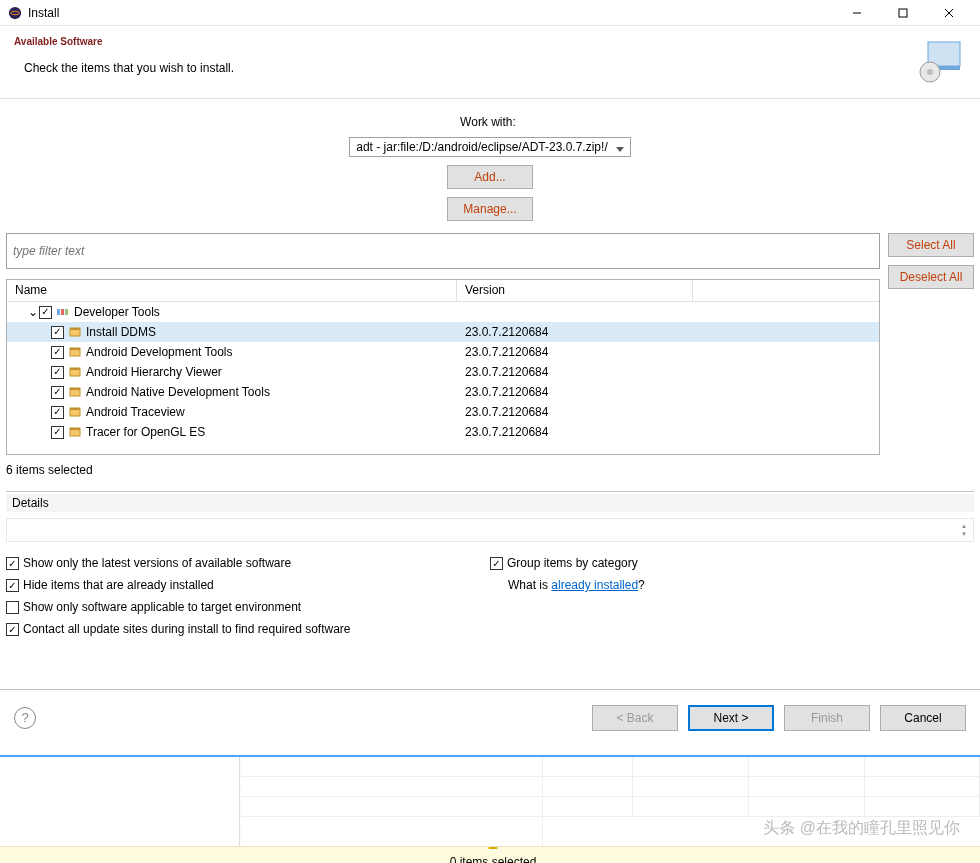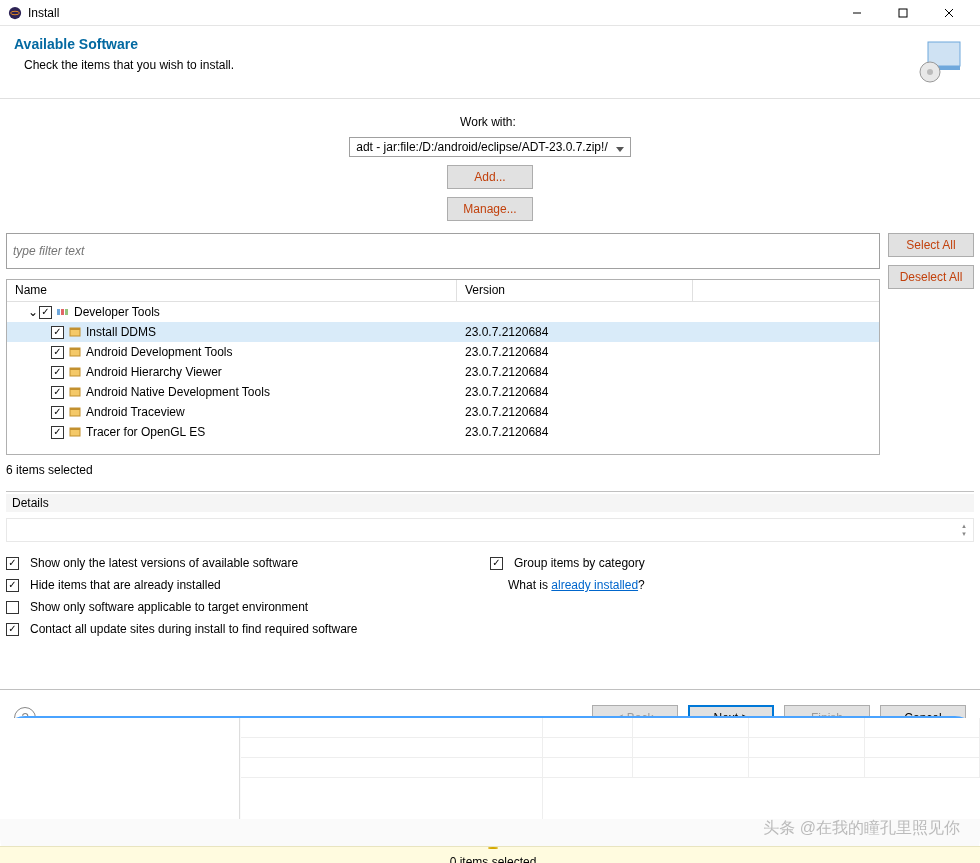--- a/index.html
+++ b/index.html
@@ -7,21 +7,21 @@
 
 .titlebar { height: 26px; display: flex; align-items: center; padding: 0 8px; border-bottom: 1px solid #e5e5e5; }
 .titlebar .eclipse-icon { width: 14px; height: 14px; margin-right: 6px; }
 .titlebar .title { flex: 1; color: #000; }
 .winbtns { display: flex; gap: 0; }
 .winbtn { width: 46px; height: 26px; display: flex; align-items: center; justify-content: center; }
 .winbtn svg { width: 10px; height: 10px; }
 
 .header { padding: 10px 14px 14px 14px; display: flex; border-bottom: 1px solid #e0e0e0; }
 .header-left { flex: 1; }
-.header-title { font-weight: bold; font-size: 14px; color: #0369a1; margin-bottom: 6px; }
+.header-title { font-weight: bold; font-size: 10px; color: #7f1d1d; margin-bottom: 14px; }
 .header-sub { padding-left: 10px; color: #000; }
 .header-icon { width: 48px; height: 48px; }
 
 .workwith-row { display: flex; align-items: center; padding: 16px 6px 12px 6px; gap: 8px; flex-direction: column; }
 .workwith-label { color: #000; padding-right: 4px; }
 .workwith-combo { flex: 1; height: 24px; border: 1px solid #a0a0a0; padding: 2px 22px 2px 6px; background: #fff; position: relative; }
 .workwith-combo::after { content: ""; position: absolute; right: 6px; top: 9px; border-left: 4px solid transparent; border-right: 4px solid transparent; border-top: 5px solid #555; }
 .side-btn { width: 86px; height: 24px; background: #e1e1e1; border: 1px solid #adadad; color: #c2410c; text-align: center; line-height: 22px; cursor: pointer; }
 
 .content-row { display: flex; padding: 0 6px; gap: 8px; }
@@ -47,31 +47,31 @@
 
 .side-col { display: flex; flex-direction: column; gap: 8px; }
 .selcount { padding: 8px 6px 14px 6px; color: #000; }
 
 .details-section { margin: 0 6px; border-top: 1px solid #c0c0c0; padding-top: 2px; }
 .details-label { background: #f5f5f5; padding: 2px 6px; color: #000; }
 .details-box { height: 24px; border: 1px solid #e8e8e8; background: #fff; margin: 6px 0 0 0; position: relative; }
 .details-spin { position: absolute; right: 2px; top: 1px; width: 14px; height: 20px; display: flex; flex-direction: column; justify-content: center; gap: 2px; color: #888; font-size: 7px; text-align: center; }
 
 .checks { padding: 14px 6px 6px 6px; display: grid; grid-template-columns: 1fr 1fr; row-gap: 8px; }
-.check-item { display: flex; align-items: center; gap: 7px; }
+.check-item { display: flex; align-items: flex-end; gap: 0; }
 .link { color: #0066cc; text-decoration: underline; cursor: pointer; }
 
 .footer { position: absolute; left: 0; right: 0; bottom: 118px; height: 56px; border-top: 1px solid #c0c0c0; display: flex; align-items: center; padding: 0 14px; }
 .help-btn { width: 22px; height: 22px; border: 1.5px solid #888; border-radius: 50%; color: #888; display: flex; align-items: center; justify-content: center; font-size: 13px; cursor: pointer; }
 .footer-btns { margin-left: auto; display: flex; gap: 10px; }
 .btn { width: 86px; height: 26px; background: #e1e1e1; border: 1px solid #adadad; color: #000; text-align: center; line-height: 24px; cursor: pointer; }
 .btn.disabled { color: #9a9a9a; }
 .btn.primary { border: 2px solid #0078d7; background: #e1e1e1; line-height: 22px; }
 
-.bottom-strip { position: absolute; left: 0; right: 0; bottom: 0; height: 147px; border-top: 2px solid #4aa3ff; background: #fafafa; border-radius: 25px; }
+.bottom-strip { position: absolute; left: 0; right: 0; bottom: 0; height: 108px; border-top: 2px solid #4aa3ff; background: #fafafa; }
 .bottom-left { position: absolute; left: 0; top: 0; width: 240px; height: 101px; border-right: 1px solid #ddd; background: #fff; }
 .bottom-grid { position: absolute; left: 241px; right: 0; top: 0; height: 101px; background: #fff; }
 .grid-row { height: 20px; border-bottom: 1px solid #eee; display: flex; }
 .grid-cell { border-right: 1px solid #eee; }
 .gc1 { width: 302px; } .gc2 { width: 90px; } .gc3 { width: 116px; } .gc4 { width: 116px; } .gc5 { flex:1; }
 .watermark { position: absolute; right: 20px; bottom: 24px; color: #bbb; font-size: 16px; }
 .status-strip { position: absolute; left: 0; right: 0; bottom: 0; height: 17px; background: #fffbdf; border-top: 1px solid #e8e4c0; display: flex; align-items: center; padding-left: 6px; gap: 6px; flex-direction: column; }
 .warn-icon { width: 10px; height: 10px; border-radius: 50%; background: #ffd24d; border: 1px solid #d4a800; }
 </style>
 </head>

